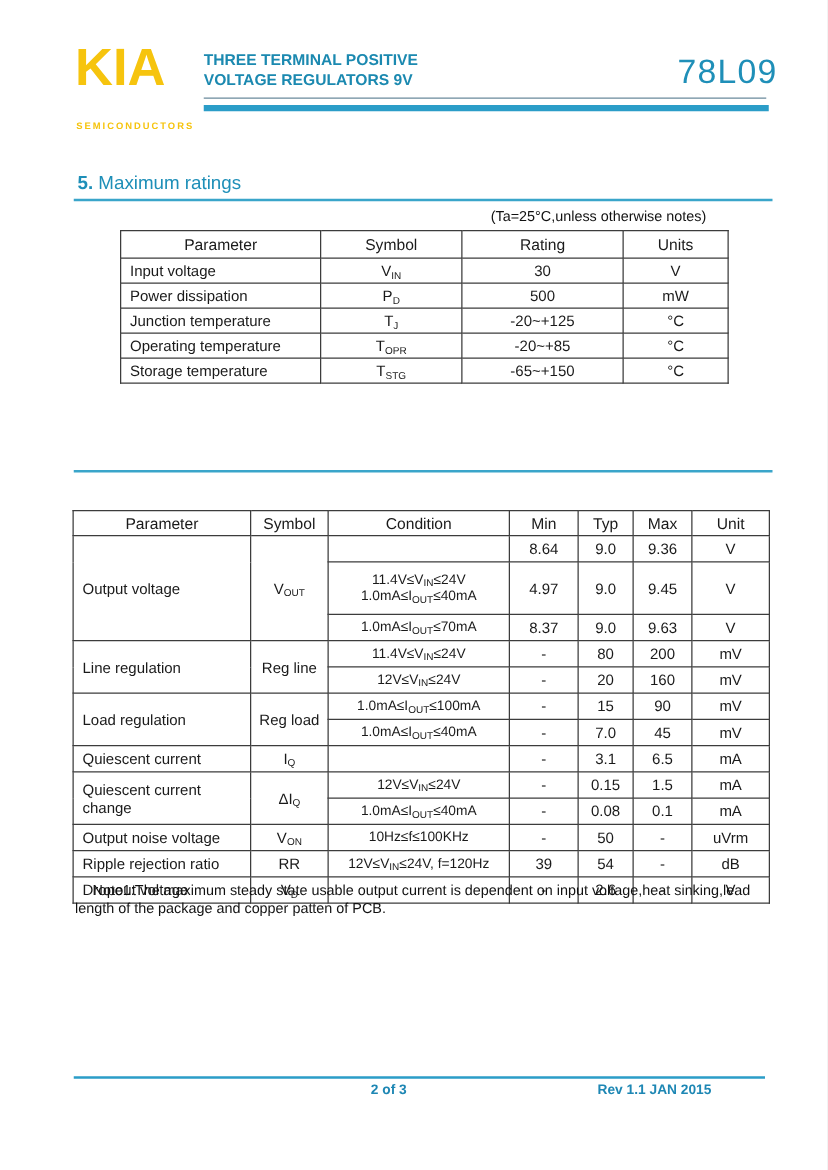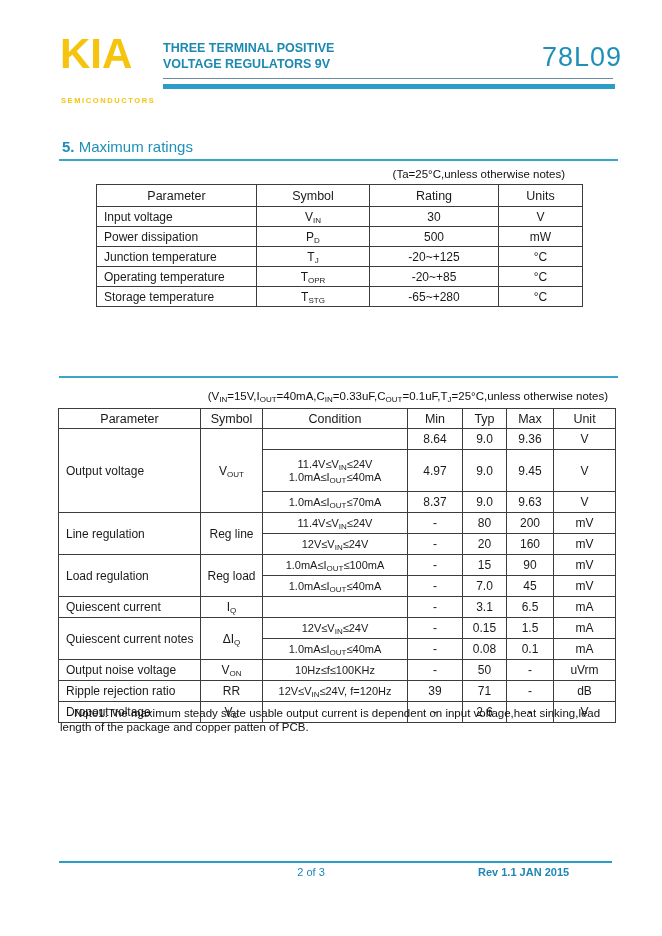--- a/index.html
+++ b/index.html
@@ -37,21 +37,21 @@
   .t-max tr.hrow{height:22px;}
   .t-el{left:58px;top:408px;width:557px;}
   .t-el tr{height:21px;}
   .t-el tr.hrow{height:20px;}
   .t-el tr.tall{height:42px;}
   
   .note{position:absolute;left:60px;top:706px;width:557px;font-size:11.5px;
         line-height:14px;text-indent:14px;color:#111;}
   .foot-rule{position:absolute;left:59px;top:861px;width:553px;height:2px;background:#2b9dc8;}
   .foot-page{position:absolute;left:281px;top:866px;width:60px;text-align:center;
-        color:#1e87b4;font-size:11px;font-weight:normal;}
+        color:#1e87b4;font-size:11px;font-weight:bold;}
   .foot-rev{position:absolute;left:458px;top:866px;color:#1e87b4;font-size:11px;font-weight:bold;margin-left:20px;}
 </style>
 </head>
 <body>
 
 <div class="page">
 
   <div class="brand">KIA</div>
   <div class="brand-sub">SEMICONDUCTORS</div>
   <div class="doc-title">
@@ -100,28 +100,27 @@
     </tr>
     <tr>
       <td class="pleft">Operating temperature</td>
       <td>T<sub>OPR</sub></td>
       <td>-20~+85</td>
       <td>°C</td>
     </tr>
     <tr>
       <td class="pleft">Storage temperature</td>
       <td>T<sub>STG</sub></td>
-      <td>-65~+280</td>
+      <td>-65~+150</td>
       <td>°C</td>
     </tr>
   </tbody>
     </table>
 
   <div class="sec-rule" style="top:376px;"></div>
-  <div class="caption" style="top:390px;right:54px;">(V<sub>IN</sub>=15V,I<sub>OUT</sub>=40mA,C<sub>IN</sub>=0.33uF,C<sub>OUT</sub>=0.1uF,T<sub>J</sub>=25°C,unless otherwise notes)</div>
 
   <table class="t-el">
     <colgroup>
       <col style="width:142px">
         <col style="width:62px">
         <col style="width:145px">
       <col style="width:55px">
         <col style="width:44px">
         <col style="width:47px">
         <col style="width:62px">
@@ -199,21 +198,21 @@
       <td class="pleft">Quiescent current</td>
       <td>I<sub>Q</sub></td>
       <td class="cond"></td>
       <td>-</td>
       <td>3.1</td>
       <td>6.5</td>
       <td>mA</td>
     </tr>
 
     <tr>
-      <td class="pleft" rowspan="2">Quiescent current notes</td>
+      <td class="pleft" rowspan="2">Quiescent current change</td>
       <td rowspan="2">ΔI<sub>Q</sub></td>
       <td class="cond">12V≤V<sub>IN</sub>≤24V</td>
       <td>-</td>
       <td>0.15</td>
       <td>1.5</td>
       <td>mA</td>
     </tr>
     <tr>
       <td class="cond">1.0mA≤I<sub>OUT</sub>≤40mA</td>
       <td>-</td>
@@ -230,21 +229,21 @@
       <td>50</td>
       <td>-</td>
       <td>uVrm</td>
     </tr>
 
     <tr>
       <td class="pleft">Ripple rejection ratio</td>
       <td>RR</td>
       <td class="cond">12V≤V<sub>IN</sub>≤24V, f=120Hz</td>
       <td>39</td>
-      <td>71</td>
+      <td>54</td>
       <td>-</td>
       <td>dB</td>
     </tr>
 
     <tr>
       <td class="pleft">Dropout voltage</td>
       <td>V<sub>D</sub></td>
       <td class="cond"></td>
       <td>-</td>
       <td>2.6</td>

